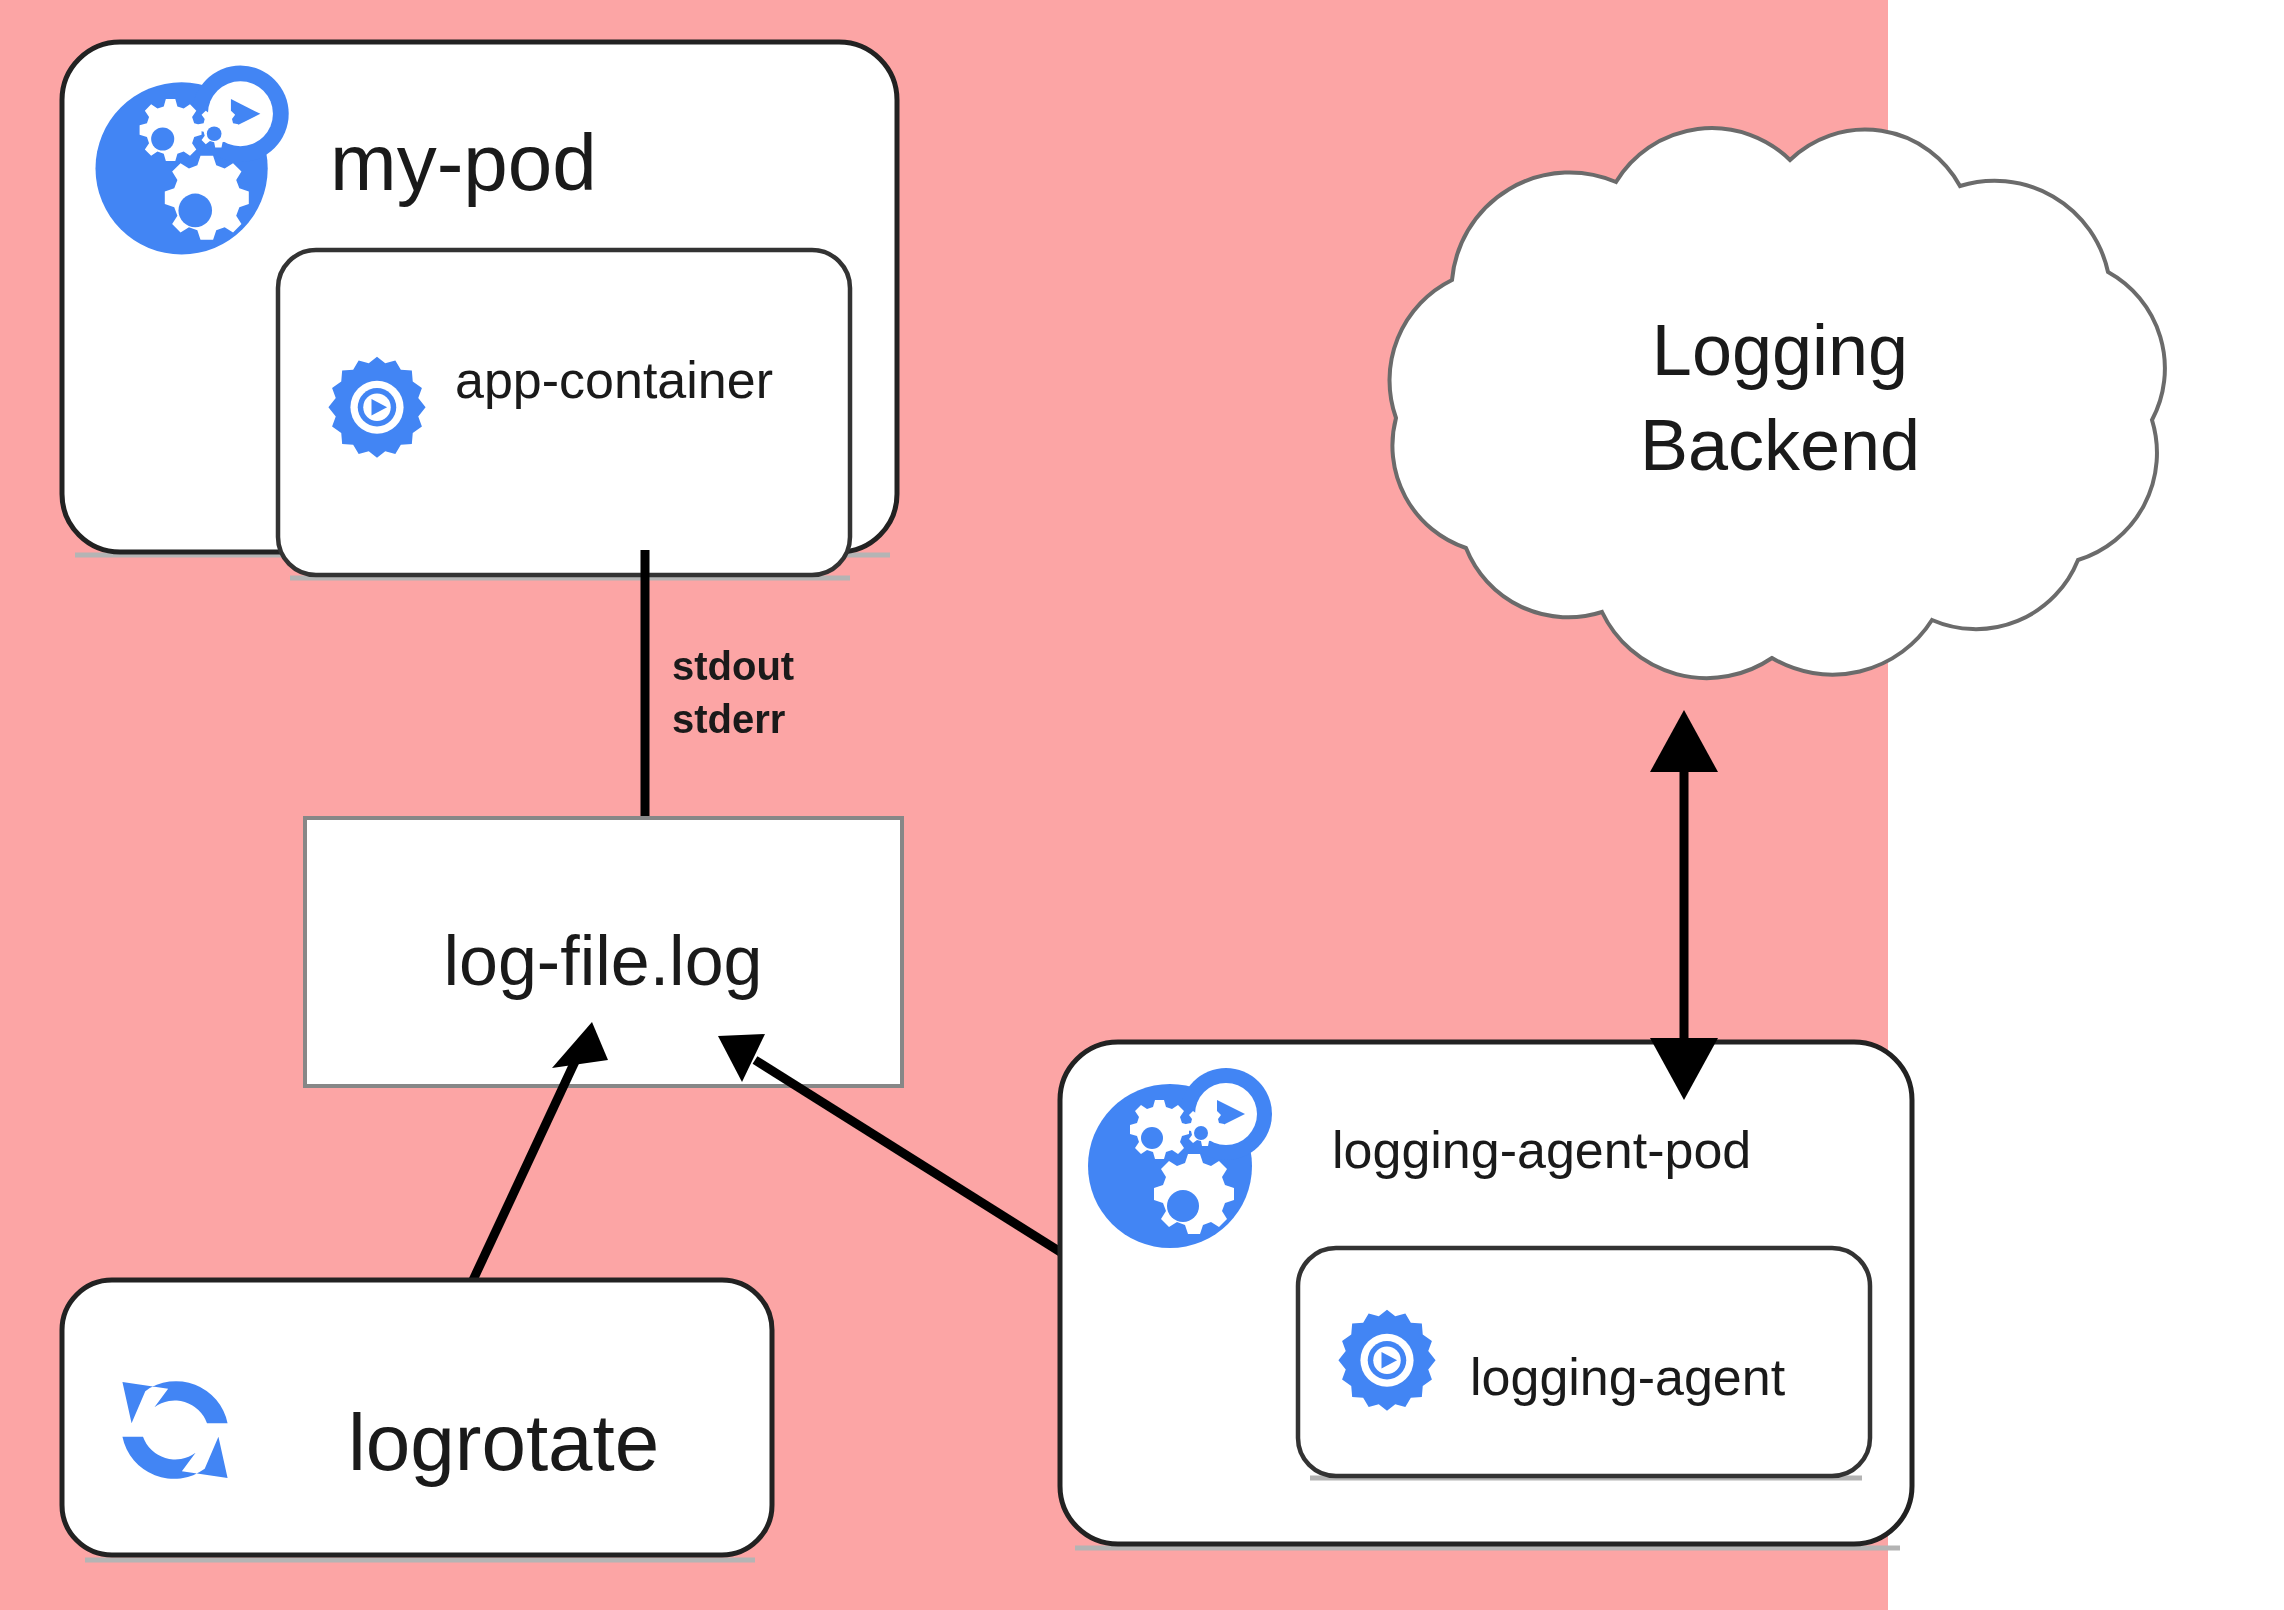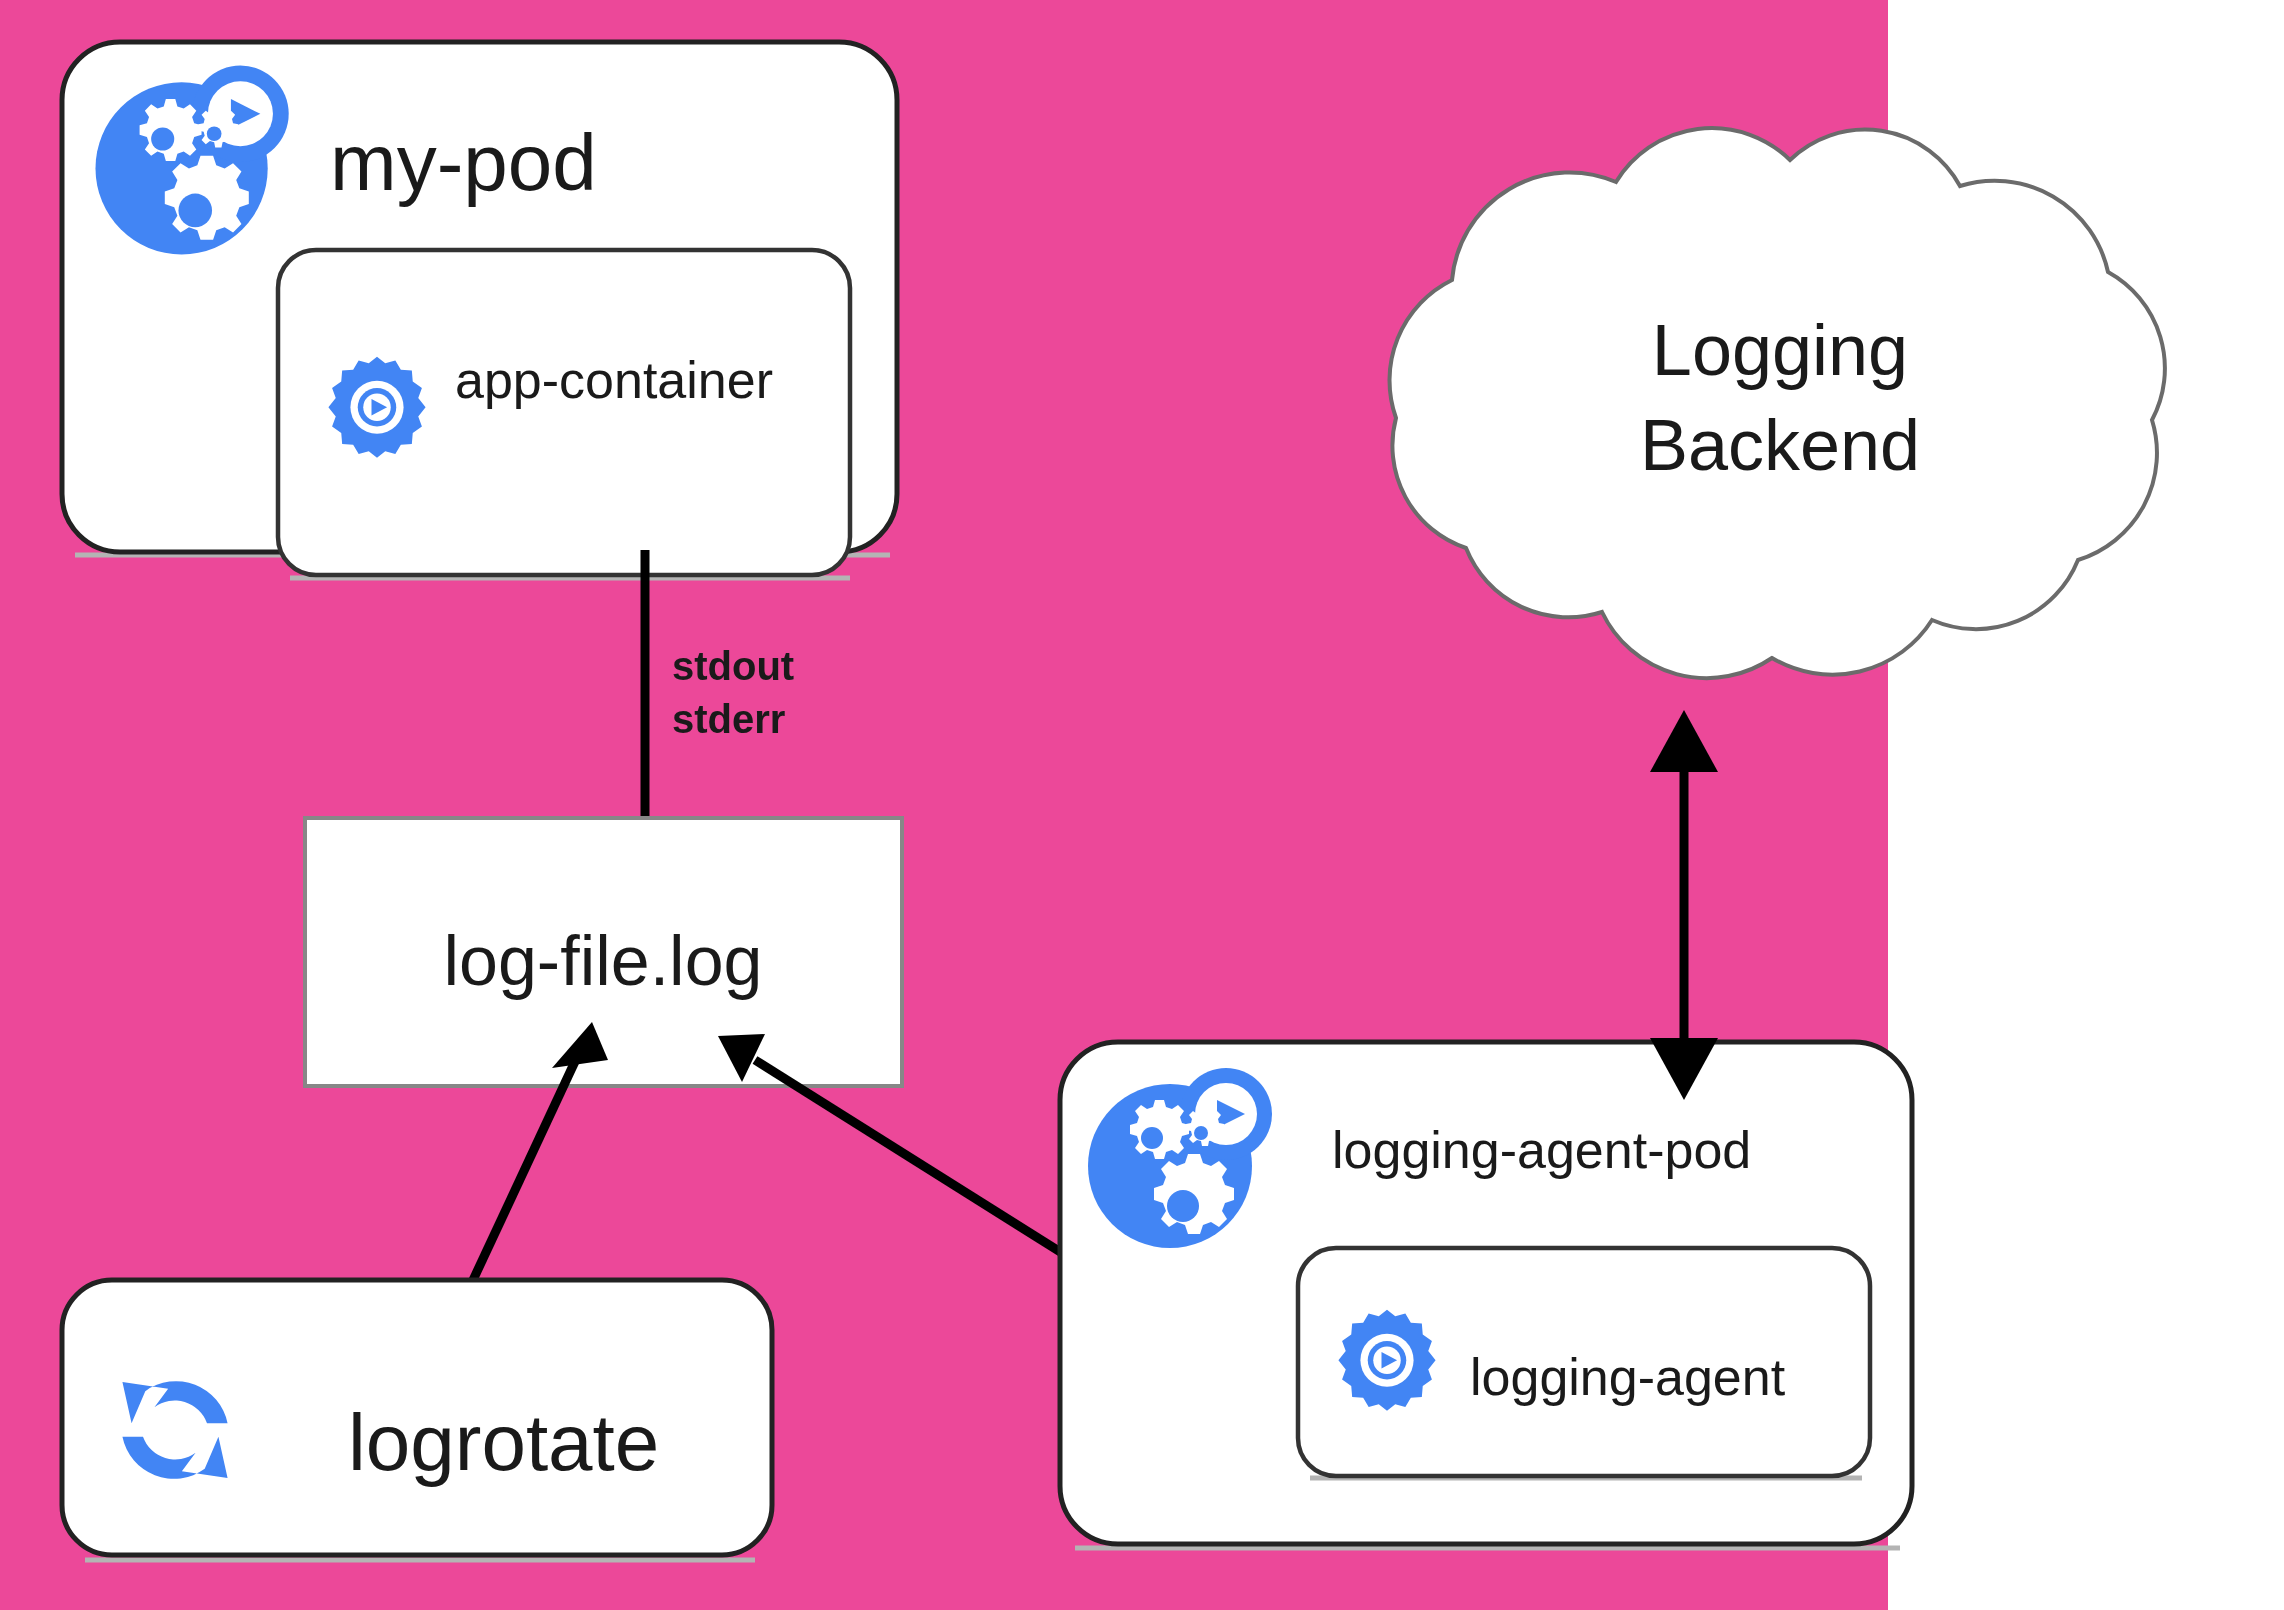--- a/index.html
+++ b/index.html
@@ -11,21 +11,21 @@
   body {
     width: 2284px;
     height: 1610px;
     overflow: hidden;
     font-family: "Liberation Sans", sans-serif;
   }
   #diagram-root {
     position: relative;
     width: 1888px;
     height: 1610px;
-    background: #ec4899;
+    background: #fca5a5;
   }
   svg#scene {
     display: block;
     width: 2284px;
     height: 1610px;
   }
   .pod-stroke    { stroke: #222222; stroke-width: 5; fill: #ffffff; }
   .inner-stroke  { stroke: #333333; stroke-width: 4.5; fill: #ffffff; }
   .file-stroke   { stroke: #878787; stroke-width: 4; fill: #ffffff; }
   .cloud-stroke  { stroke: #6b6b6b; stroke-width: 4; fill: #ffffff; }

